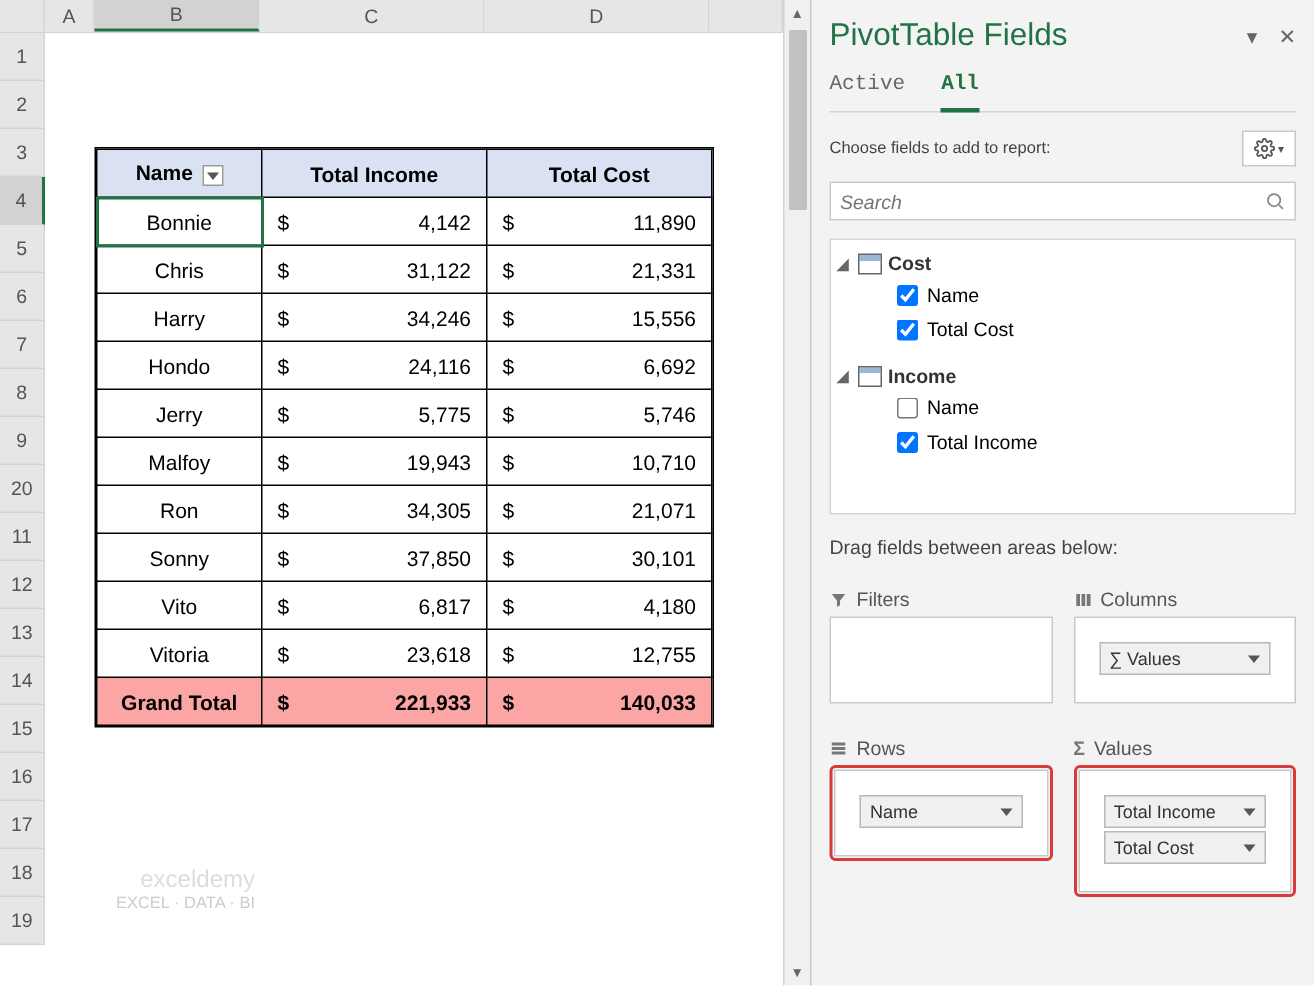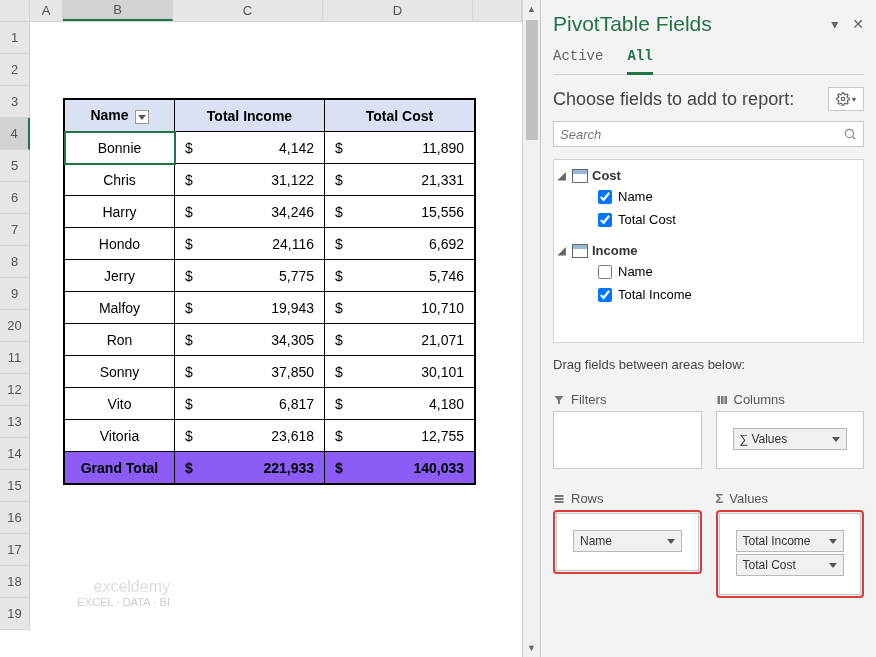--- a/index.html
+++ b/index.html
@@ -18,21 +18,21 @@
 .grid { flex: 1; position: relative; }
 
 
 .pivot { position: absolute; left: 33px; top: 76px; border: 1px solid #000; }
 .pivot table { border-collapse: collapse; }
 .pivot th, .pivot td { border: 1px solid #000; height: 32px; padding: 0 10px; font-size: 14px; }
 .pivot th { background: #d9e1f2; font-weight: 700; text-align: center; }
 .pivot .name-col { width: 110px; text-align: center; }
 .pivot .val-col { width: 150px; }
 .pivot .cur { display: flex; justify-content: space-between; align-items: center; height: 100%; }
-.pivot .gt td { background: #8b5cf6; font-weight: 700; }
+.pivot .gt td { background: #fca5a5; font-weight: 700; }
 .pivot .filter-btn { display: inline-block; width: 14px; height: 14px; border: 1px solid #999; margin-left: 6px; position: relative; background: #fff; vertical-align: middle; }
 .pivot .filter-btn::after { content: ''; position: absolute; left: 2px; top: 4px; border-left: 4px solid transparent; border-right: 4px solid transparent; border-top: 5px solid #555; }
 .selected-cell { outline: 2px solid #217346; outline-offset: -1px; }
 
 
 .vscroll { width: 18px; background: #f0f0f0; display: flex; flex-direction: column; border-left: 1px solid #d4d4d4; }
 .vscroll .arrow { height: 18px; display: flex; align-items: center; justify-content: center; font-size: 9px; color: #666; }
 .vscroll .thumb { width: 12px; height: 120px; background: #c1c1c1; margin: 2px auto; border-radius: 1px; }
 
 
@@ -40,21 +40,21 @@
 .pane-header { display: flex; align-items: center; justify-content: space-between; margin-bottom: 8px; }
 .pane-title { font-size: 21px; color: #217346; font-weight: 400; }
 .pane-ctrls { display: flex; gap: 14px; align-items: center; }
 .pane-ctrls span { color: #666; font-size: 14px; cursor: pointer; }
 
 .tabs { display: flex; gap: 24px; border-bottom: 1px solid #d4d4d4; margin-bottom: 12px; }
 .tab { padding: 4px 0 8px; font-size: 14px; color: #666; cursor: pointer; font-family: Liberation Mono, monospace; }
 .tab.active { color: #217346; font-weight: 700; border-bottom: 3px solid #217346; margin-bottom: -1px; }
 
 .prompt-row { display: flex; align-items: center; justify-content: space-between; margin-bottom: 10px; }
-.prompt { font-size: 18px; color: #444; }
+.prompt { font-size: 11px; color: #444; }
 .gear-btn { width: 36px; height: 24px; border: 1px solid #c8c8c8; background: #fff; display: flex; align-items: center; justify-content: center; gap: 2px; cursor: pointer; }
 
 .search-box { display: flex; align-items: center; border: 1px solid #c8c8c8; background: #fff; height: 26px; padding: 0 6px; margin-bottom: 12px; }
 .search-box input { flex: 1; border: none; outline: none; font-size: 13px; font-style: italic; color: #999; background: transparent; }
 
 .field-tree { flex: 0 0 auto; border: 1px solid #d4d4d4; background: #fff; padding: 6px 4px; height: 184px; overflow: auto; }
 .tree-group { margin-bottom: 10px; }
 .tree-head { display: flex; align-items: center; gap: 4px; font-size: 13px; font-weight: 700; color: #333; padding: 2px 0; }
 .tree-item { display: flex; align-items: center; gap: 6px; font-size: 13px; padding: 4px 0 4px 40px; }
 .tree-item input { width: 14px; height: 14px; }

